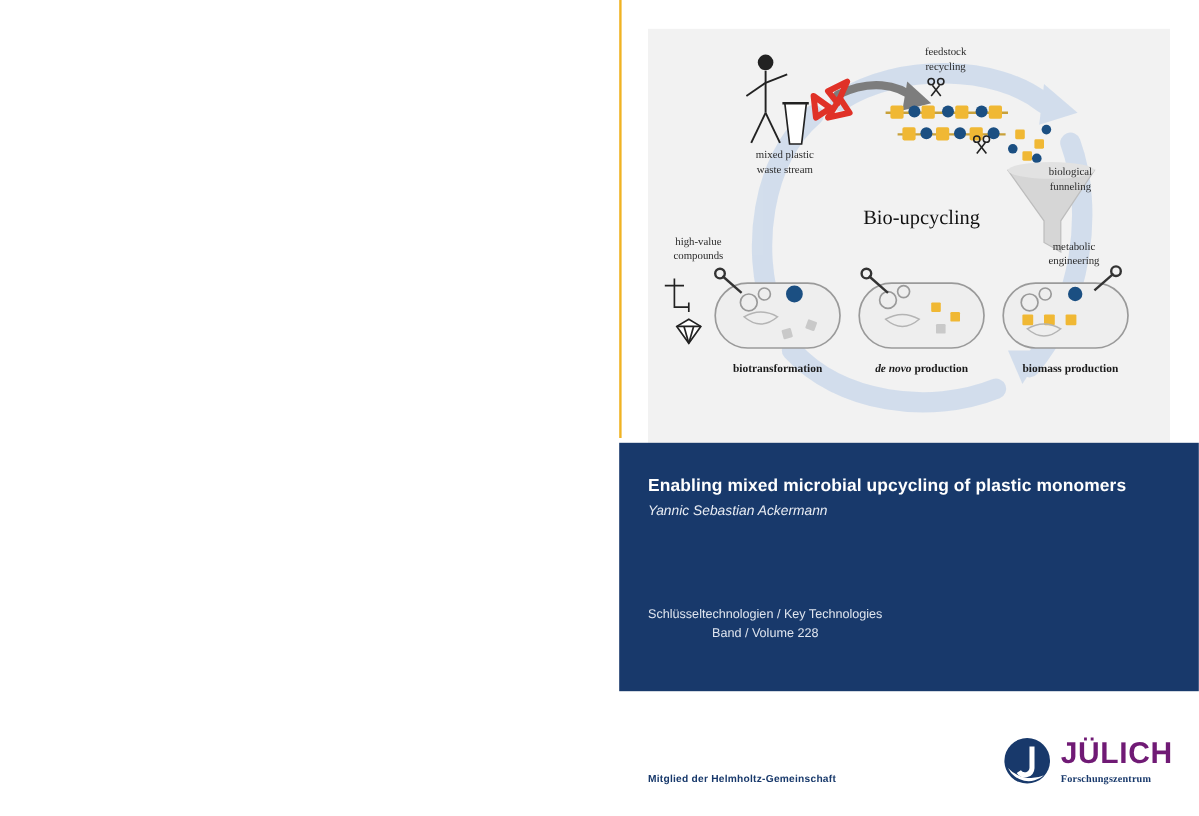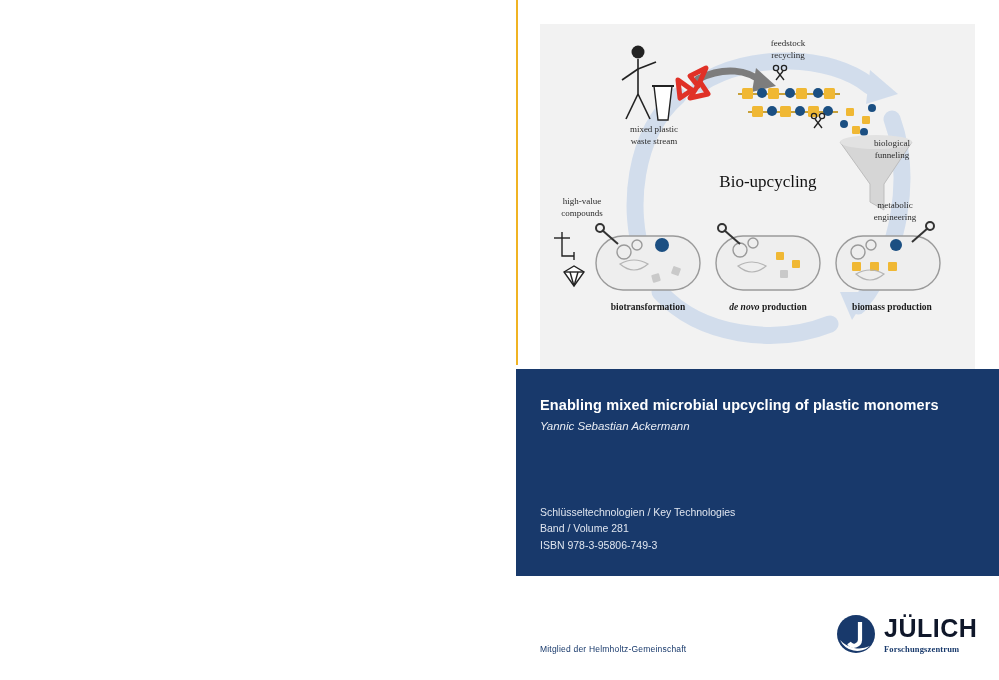--- a/index.html
+++ b/index.html
@@ -68,29 +68,29 @@
     font-style: italic;
   }
   .series-info {
     position: absolute;
     left: 24px;
     top: 135px;
     font-size: 10.5px;
     line-height: 1.55;
     color: #dfe5ef;
   }
-  .series-info div { white-space: nowrap; }
+  .series-info div { white-space: nowrap; text-align: center; }
 
   
   .helmholtz-line {
     position: absolute;
     left: 540px;
     top: 644px;
     font-size: 8.5px;
-    font-weight: normal;
+    font-weight: bold;
     color: #18396b;
     letter-spacing: 0.2px;
   }
 
   .juelich-logo {
     position: absolute;
     left: 836px;
     top: 612px;
     width: 140px;
     height: 48px;
@@ -103,21 +103,21 @@
     height: 40px;
   }
   .juelich-text {
     position: absolute;
     left: 48px;
     top: 4px;
   }
   .juelich-name {
     font-size: 25px;
     font-weight: bold;
-    color: #0f172a;
+    color: #701a75;
     letter-spacing: 0.5px;
     line-height: 1;
   }
   .juelich-sub {
     font-size: 8.5px;
     font-weight: bold;
     color: #18396b;
     letter-spacing: 0.15px;
     margin-top: 3px;
     font-family: Liberation Serif, serif;
@@ -319,22 +319,21 @@
     </g>
     <text class="fig-label-b" x="352" y="286" text-anchor="middle">biomass production</text>
   </svg>
 </div>
 
 <div class="title-block">
   <div class="book-title">Enabling mixed microbial upcycling of plastic monomers</div>
   <div class="book-author">Yannic Sebastian Ackermann</div>
   <div class="series-info">
     <div>Schlüsseltechnologien / Key Technologies</div>
-    <div>Band / Volume 281</div>
-    <div>ISBN 978-3-95806-749-3</div>
+    <div>Band / Volume 228</div>
   </div>
 </div>
 
 <div class="helmholtz-line">Mitglied der Helmholtz-Gemeinschaft</div>
 
 <div class="juelich-logo">
   <svg class="juelich-mark" viewBox="0 0 40 40">
     <circle cx="20" cy="20" r="19" fill="#18396b"></circle>
     <path d="M 24 8 L 24 26 a 6 6 0 0 1 -11 3" fill="none" stroke="#ffffff" stroke-width="4.2" stroke-linecap="butt"></path>
     <path d="M 4 26 a 19 19 0 0 0 30 6 a 26 26 0 0 1 -30 -6 z" fill="#ffffff"></path>

